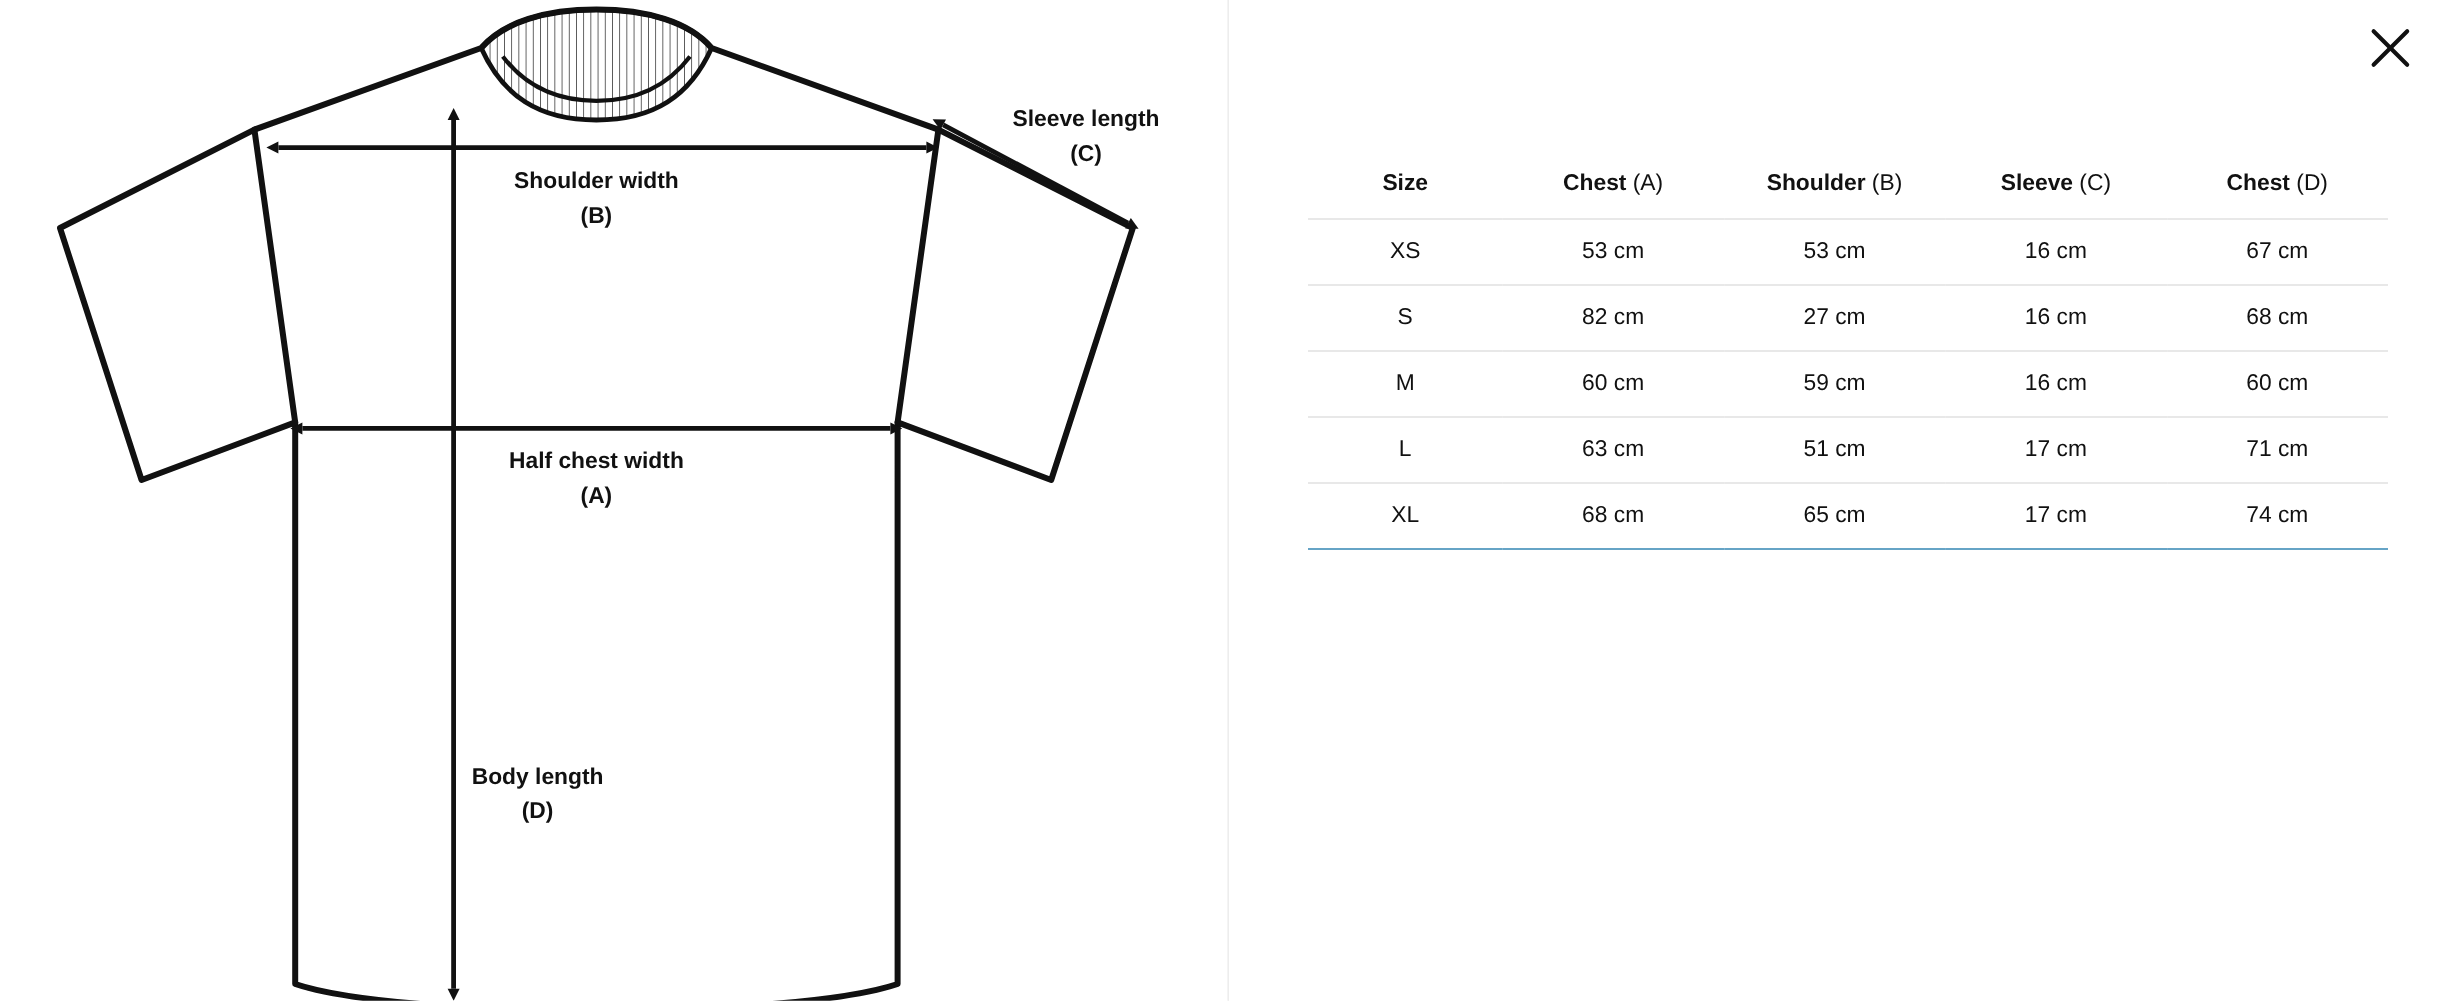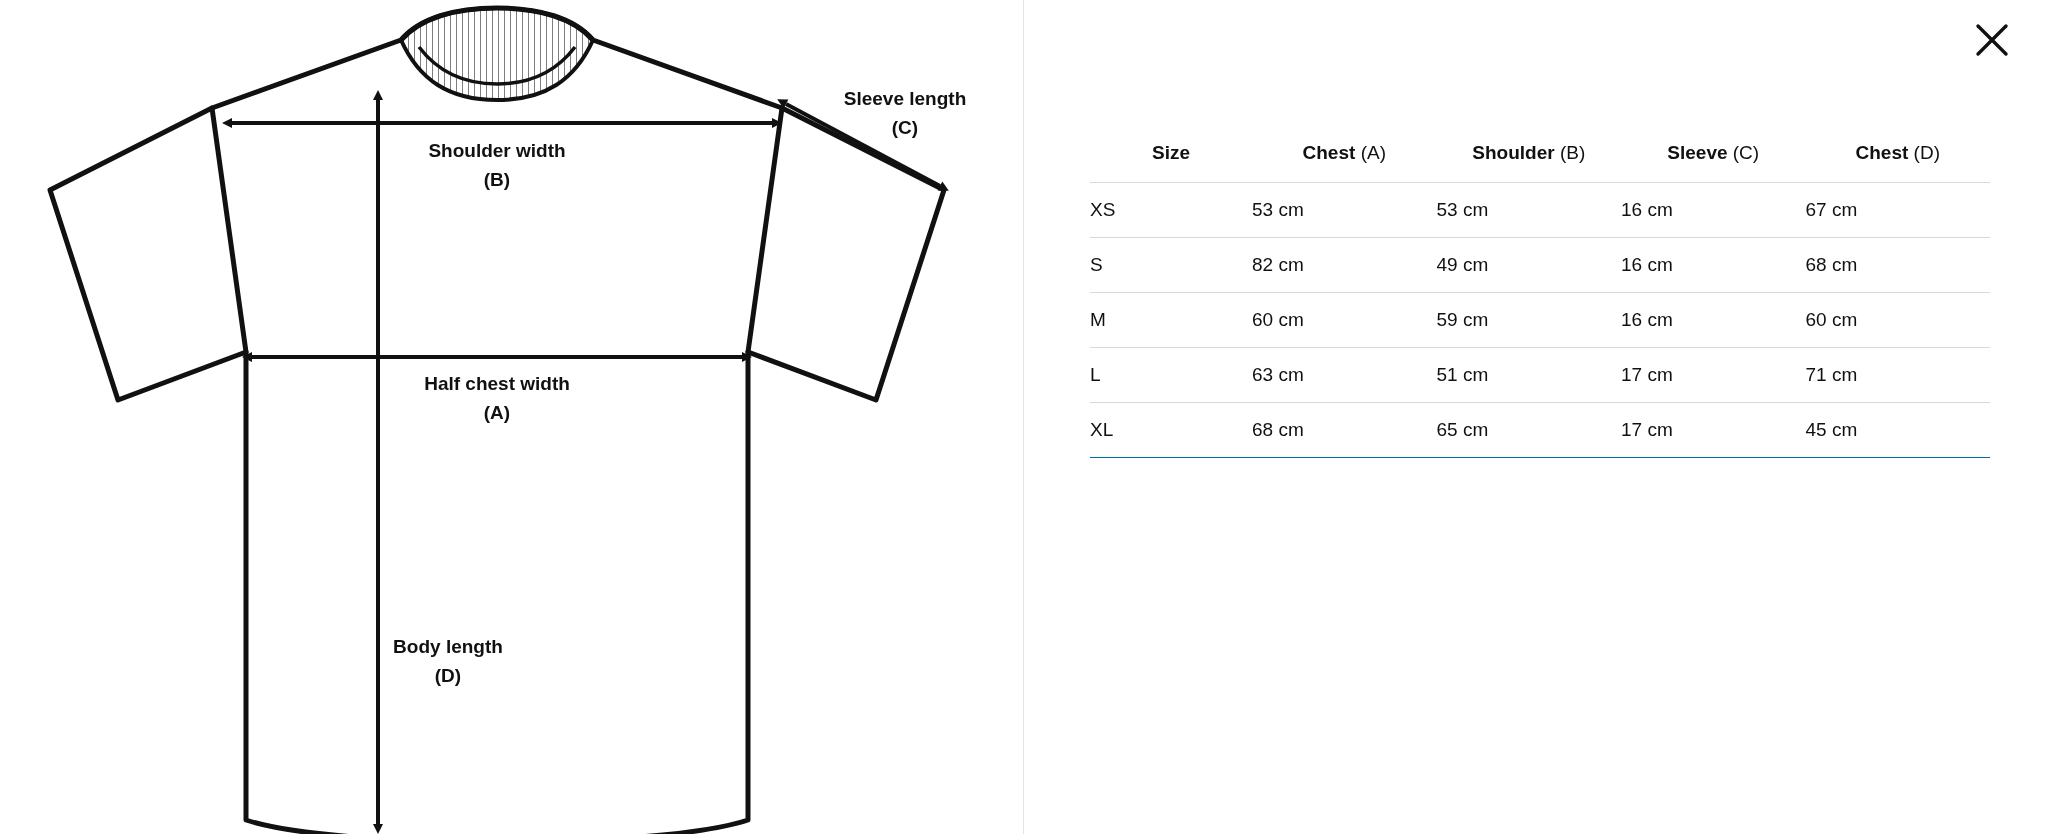--- a/index.html
+++ b/index.html
@@ -96,21 +96,21 @@
     font-family: "Liberation Sans", sans-serif;
   }
   table.size-table th .unit-paren {
     font-weight: 400;
   }
   table.size-table td {
     font-size: 19px;
     font-weight: 400;
     color: #111111;
     padding: 16px 0 16px 0;
-    text-align: left;
+    text-align: center;
     border-top: 1px solid #d9d9d9;
     font-family: "Liberation Sans", sans-serif;
   }
   table.size-table tbody tr:last-child td {
     border-bottom: 1px solid #0369a1;
   }
   table.size-table col.c-size { width: 18%; }
   table.size-table col.c-val  { width: 20.5%; }
 
   
@@ -230,21 +230,21 @@
           <tr>
             <td>XS</td>
             <td>53 cm</td>
             <td>53 cm</td>
             <td>16 cm</td>
             <td>67 cm</td>
           </tr>
           <tr>
             <td>S</td>
             <td>82 cm</td>
-            <td>49 cm</td>
+            <td>27 cm</td>
             <td>16 cm</td>
             <td>68 cm</td>
           </tr>
           <tr>
             <td>M</td>
             <td>60 cm</td>
             <td>59 cm</td>
             <td>16 cm</td>
             <td>60 cm</td>
           </tr>
@@ -253,19 +253,19 @@
             <td>63 cm</td>
             <td>51 cm</td>
             <td>17 cm</td>
             <td>71 cm</td>
           </tr>
           <tr>
             <td>XL</td>
             <td>68 cm</td>
             <td>65 cm</td>
             <td>17 cm</td>
-            <td>45 cm</td>
+            <td>74 cm</td>
           </tr>
         </tbody>
       </table>
     </div>
   </div>
 </div>
 
 </body></html>

